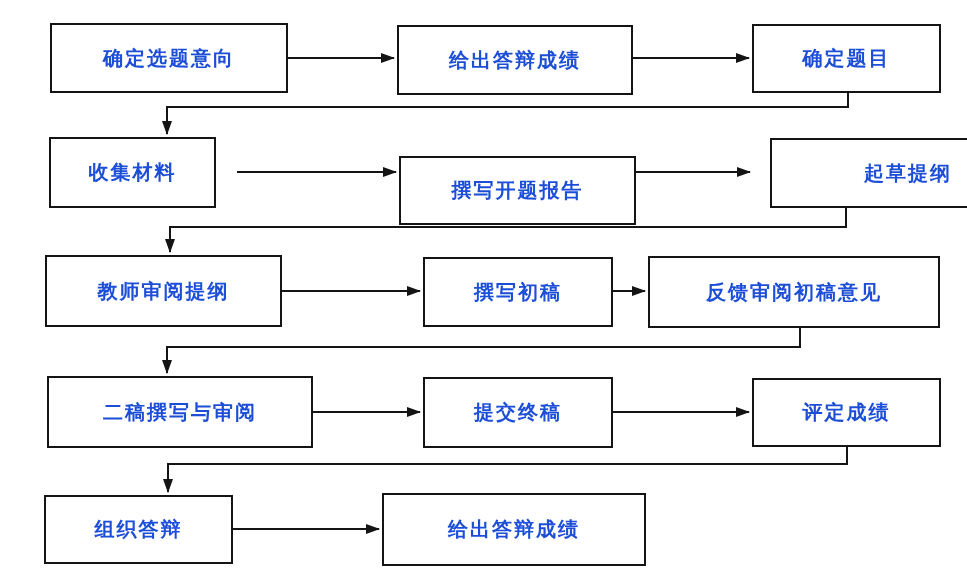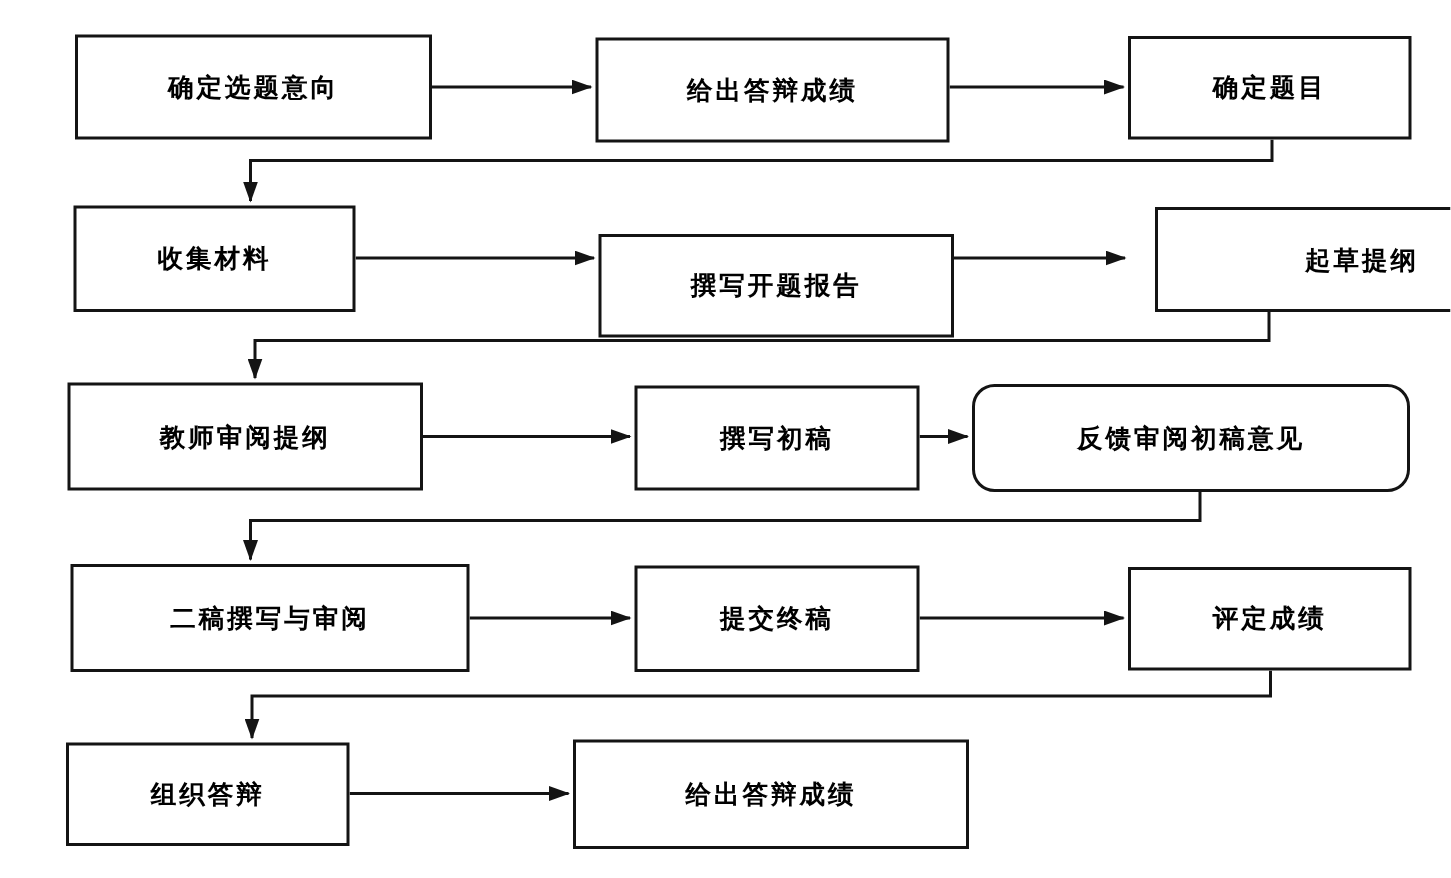--- a/index.html
+++ b/index.html
@@ -17,23 +17,23 @@
     width: 967px; height: 585px;
   }
   .flow-box {
     position: absolute;
     box-sizing: border-box;
     border: 2px solid #141414;
     background: #ffffff;
     display: flex;
     align-items: center;
     justify-content: center;
-    color: #000000;
+    color: #1d4ed8;
     font-weight: 700;
-    font-size: 17px;
+    font-size: 20px;
     letter-spacing: 2px;
     white-space: nowrap;
     z-index: 2;
   }
 </style>
 </head>
 <body>
 
 <div id="canvas">
 
@@ -64,27 +64,27 @@
 
     <polyline points="800,328 800,347 167,347 167,373" fill="none" stroke="#141414" stroke-width="2" marker-end="url(#arrow)"></polyline>
 
     <polyline points="847,447 847,464 168,464 168,492" fill="none" stroke="#141414" stroke-width="2" marker-end="url(#arrow)"></polyline>
   </svg>
 
   <div class="flow-box" style="left:50px;  top:23px;  width:238px; height:70px;">确定选题意向</div>
   <div class="flow-box" style="left:397px; top:25px;  width:236px; height:70px;">给出答辩成绩</div>
   <div class="flow-box" style="left:752px; top:24px;  width:189px; height:69px;text-align:right;">确定题目</div>
 
-  <div class="flow-box" style="left:49px;  top:137px; width:188px; height:71px;">收集材料</div>
+  <div class="flow-box" style="left:49px;  top:137px; width:167px; height:71px;">收集材料</div>
   <div class="flow-box" style="left:399px; top:156px; width:237px; height:69px;">撰写开题报告</div>
   <div class="flow-box" style="left:770px; top:138px; width:228px; height:70px;padding-left:48px;">起草提纲</div>
 
   <div class="flow-box" style="left:45px;  top:255px; width:237px; height:72px;">教师审阅提纲</div>
   <div class="flow-box" style="left:423px; top:257px; width:190px; height:70px;">撰写初稿</div>
-  <div class="flow-box" style="left:648px; top:256px; width:292px; height:72px;border-radius:15px;">反馈审阅初稿意见</div>
+  <div class="flow-box" style="left:648px; top:256px; width:292px; height:72px;">反馈审阅初稿意见</div>
 
   <div class="flow-box" style="left:47px;  top:376px; width:266px; height:72px;">二稿撰写与审阅</div>
   <div class="flow-box" style="left:423px; top:377px; width:190px; height:71px;">提交终稿</div>
   <div class="flow-box" style="left:752px; top:378px; width:189px; height:69px;">评定成绩</div>
 
   <div class="flow-box" style="left:44px;  top:495px; width:189px; height:69px;">组织答辩</div>
   <div class="flow-box" style="left:382px; top:493px; width:264px; height:73px;">给出答辩成绩</div>
 
 </div>
 

